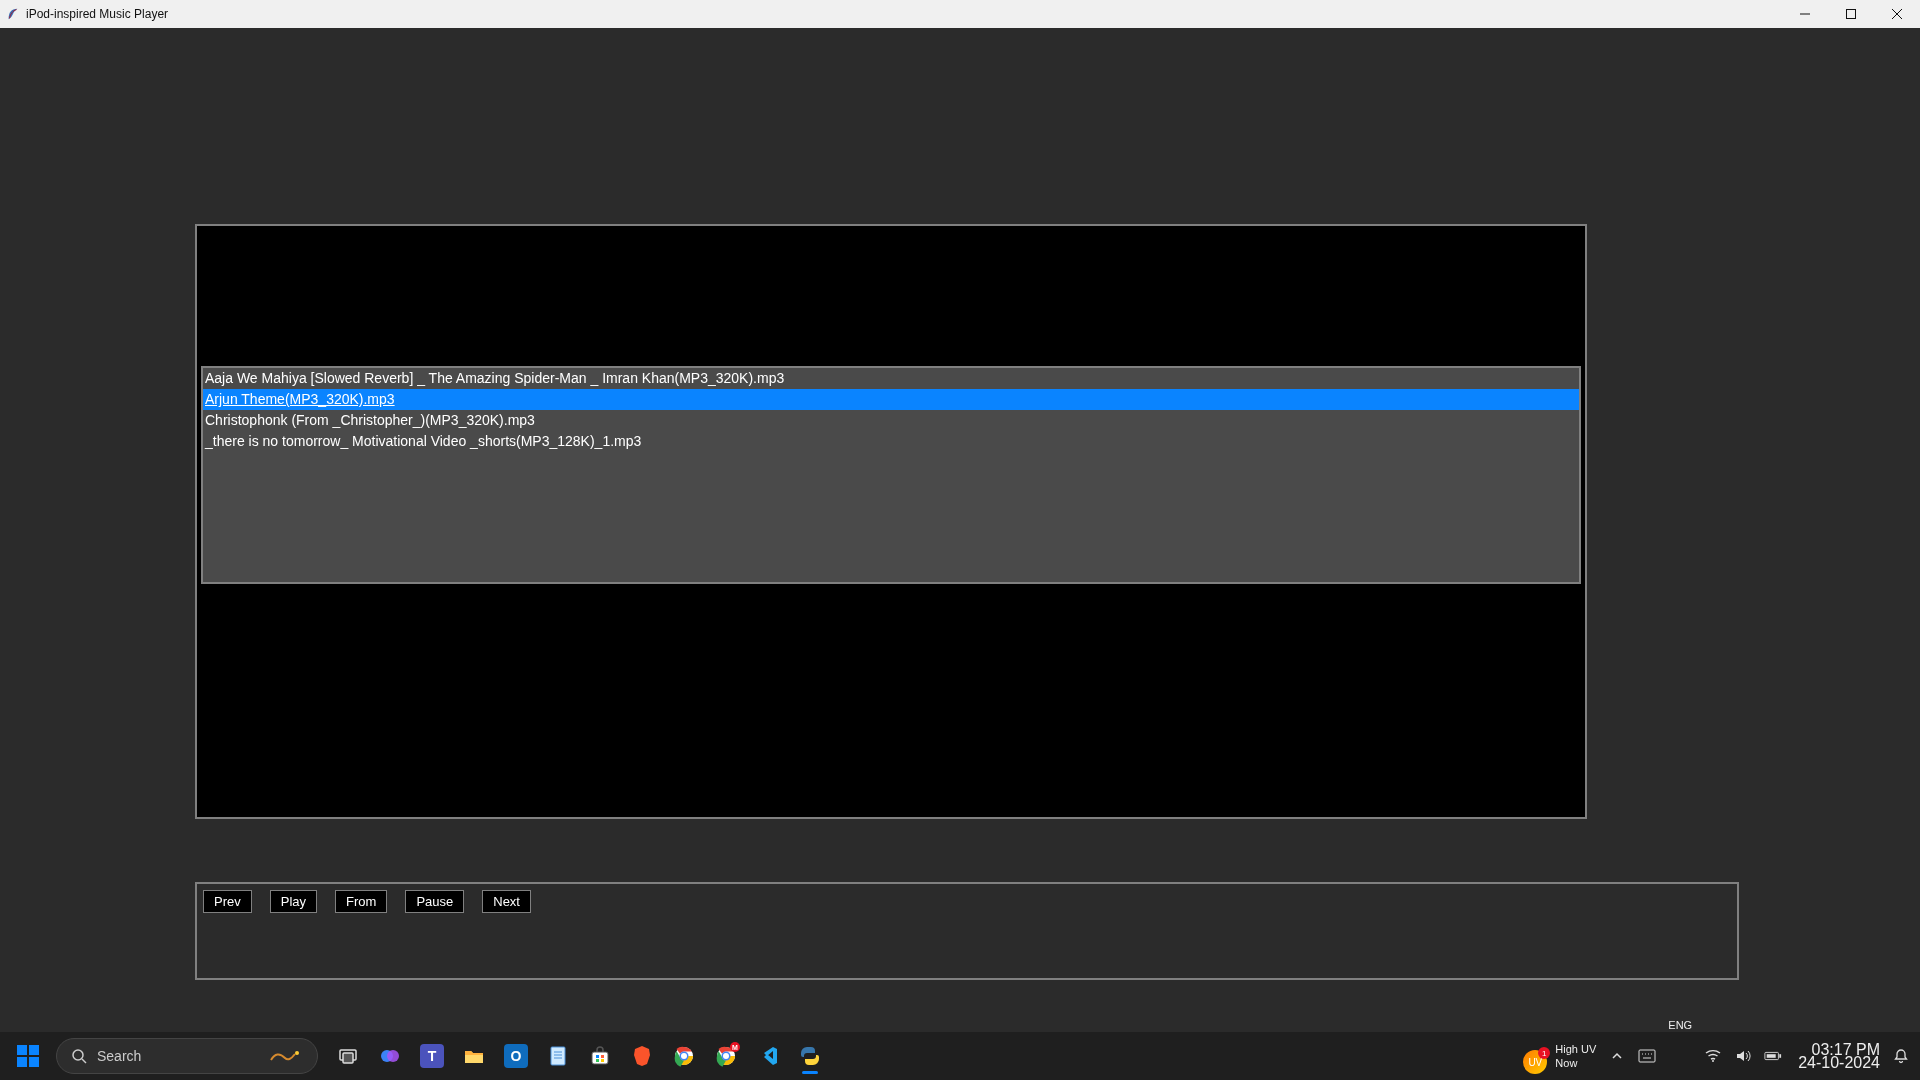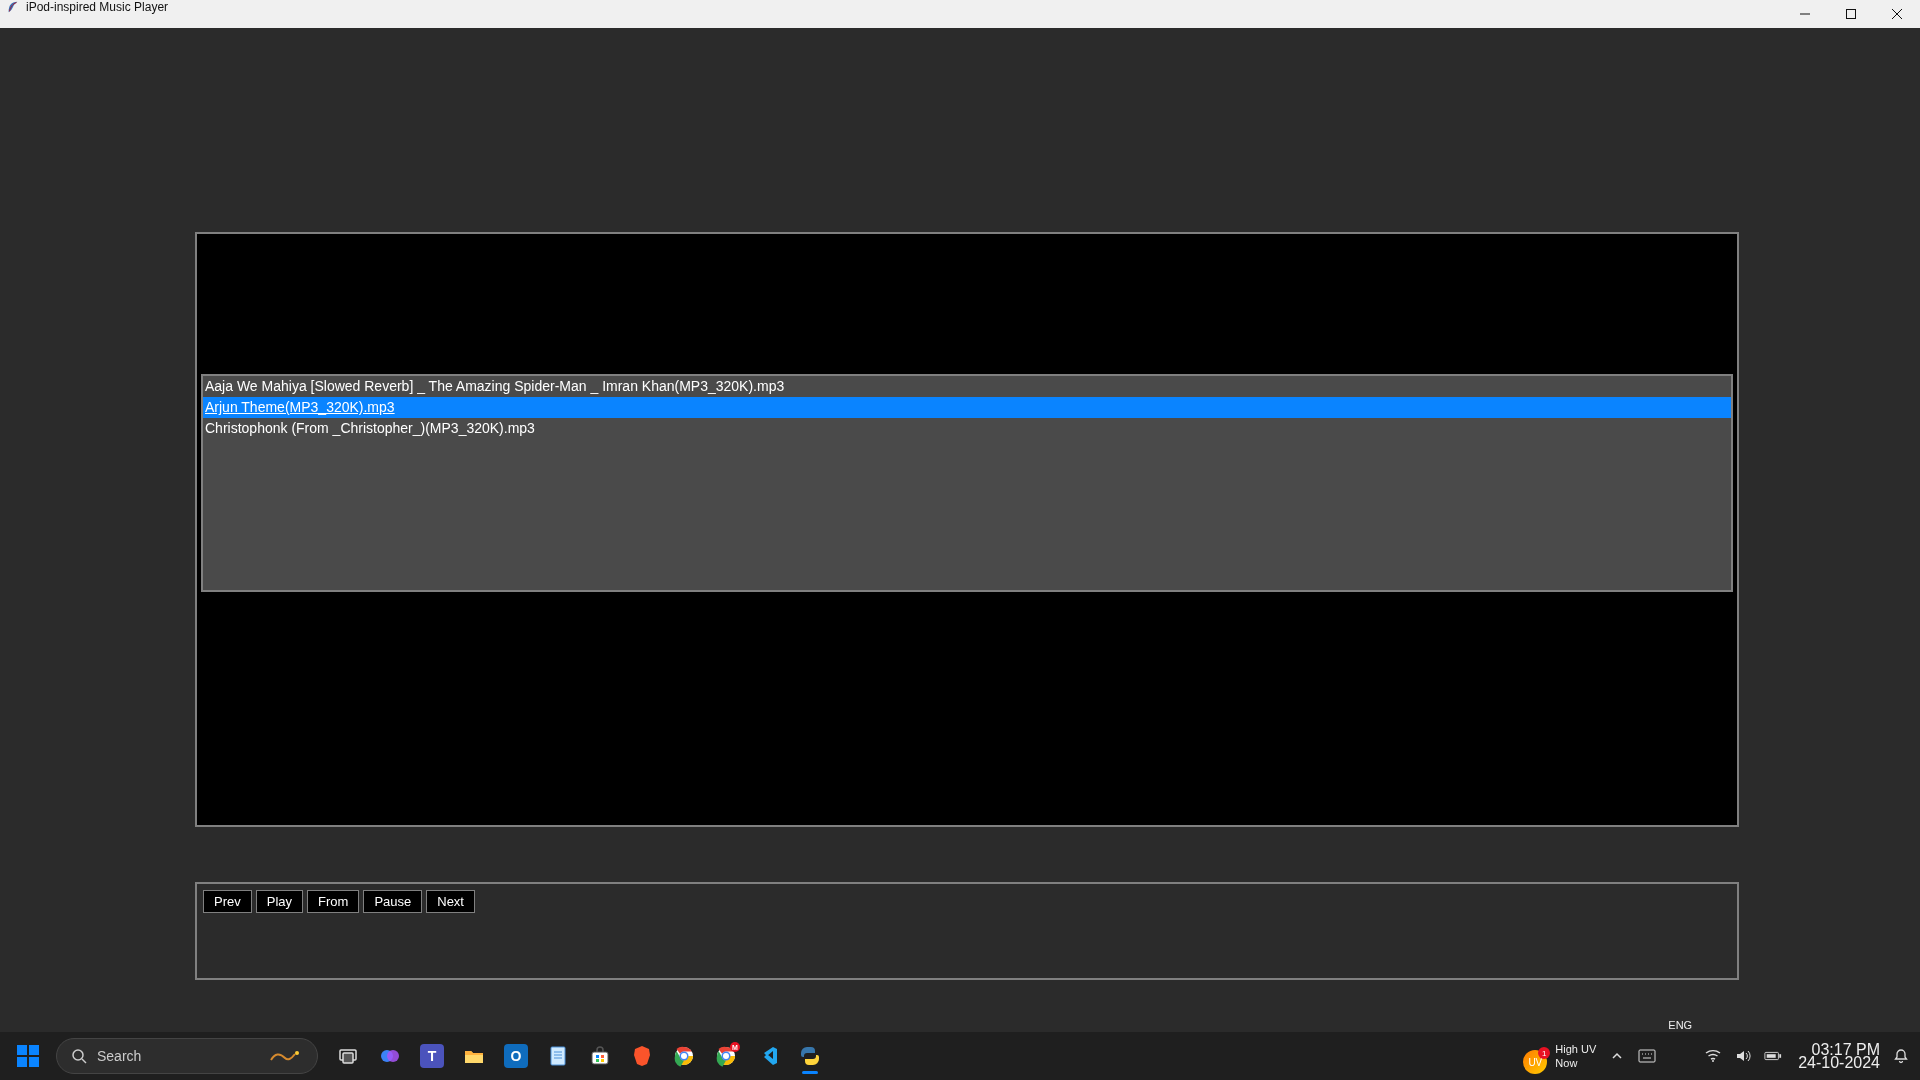--- a/index.html
+++ b/index.html
@@ -1,36 +1,36 @@
 <!DOCTYPE html>
 <html><head>
 <meta charset="utf-8">
 <style>
   * { box-sizing: border-box; margin: 0; padding: 0; }
   html, body { width: 1920px; height: 1080px; overflow: hidden; font-family: "Segoe UI", Tahoma, sans-serif; }
   body { background: #2b2b2b; display: flex; flex-direction: column; }
 
   
   .titlebar {
-    height: 28px; background: #f0f0f0; display: flex; align-items: flex-start;
+    height: 28px; background: #f0f0f0; display: flex; align-items: center;
     padding-left: 6px; font-size: 12px; color: #111; user-select: none;
   }
   .titlebar .feather { width: 14px; height: 14px; margin-right: 6px; }
   .titlebar .spacer { flex: 1; }
   .titlebar .winbtn {
     width: 46px; height: 28px; display: flex; align-items: center; justify-content: center;
     font-size: 11px; color: #111;
   }
   .titlebar svg { display: block; }
 
   
   .client { flex: 1; position: relative; background: #2b2b2b; }
 
   .screen-frame {
-    position: absolute; left: 195px; top: 204px; width: 1544px; height: 595px;
+    position: absolute; left: 195px; top: 196px; width: 1392px; height: 595px;
     background: #000; border: 2px solid #808080; padding: 4px;
   }
   .screen-inner { width: 100%; height: 100%; background: #000; position: relative; }
 
   .listbox {
     position: absolute; left: 0; top: 136px; width: 100%; height: 218px;
     background: #4a4a4a; border: 2px solid #808080; overflow: hidden;
     font-size: 14px; color: #fff;
   }
   .listbox .row {
@@ -38,21 +38,21 @@
     overflow: hidden; text-overflow: clip; cursor: default;
   }
   .listbox .row.selected {
     background: #0a84ff; color: #fff; text-decoration: underline;
   }
 
   .controls-frame {
     position: absolute; left: 195px; top: 854px; width: 1544px; height: 98px;
     background: #2b2b2b; border: 2px solid #808080; padding: 6px;
   }
-  .controls-row { display: flex; gap: 4px; }
+  .controls-row { display: flex; gap: 18px; }
   .ctrl-btn {
     background: #000; color: #fff; border: 1px solid #808080;
     padding: 3px 10px; font-size: 13px; font-family: inherit; cursor: pointer;
   }
 
   
   .taskbar {
     height: 48px; background: #1f1f1f; display: flex; align-items: center;
     color: #eee; font-size: 12px; padding: 0 4px; position: relative;
   }
@@ -125,20 +125,21 @@
 </div>
 
 <div class="client">
 
   <div class="screen-frame">
     <div class="screen-inner">
       <div class="listbox" id="playlist">
           <div class="row">Aaja We Mahiya [Slowed Reverb] _ The Amazing Spider-Man _ Imran Khan(MP3_320K).mp3</div>
           <div class="row selected">Arjun Theme(MP3_320K).mp3</div>
           <div class="row">Christophonk (From _Christopher_)(MP3_320K).mp3</div>
+          <div class="row">_there is no tomorrow_ Motivational Video _shorts(MP3_128K)_1.mp3</div>
         </div>
     </div>
   </div>
 
   <div class="controls-frame">
     <div class="controls-row">
       <button class="ctrl-btn">Prev</button>
       <button class="ctrl-btn">Play</button>
       <button class="ctrl-btn">From</button>
       <button class="ctrl-btn">Pause</button>

